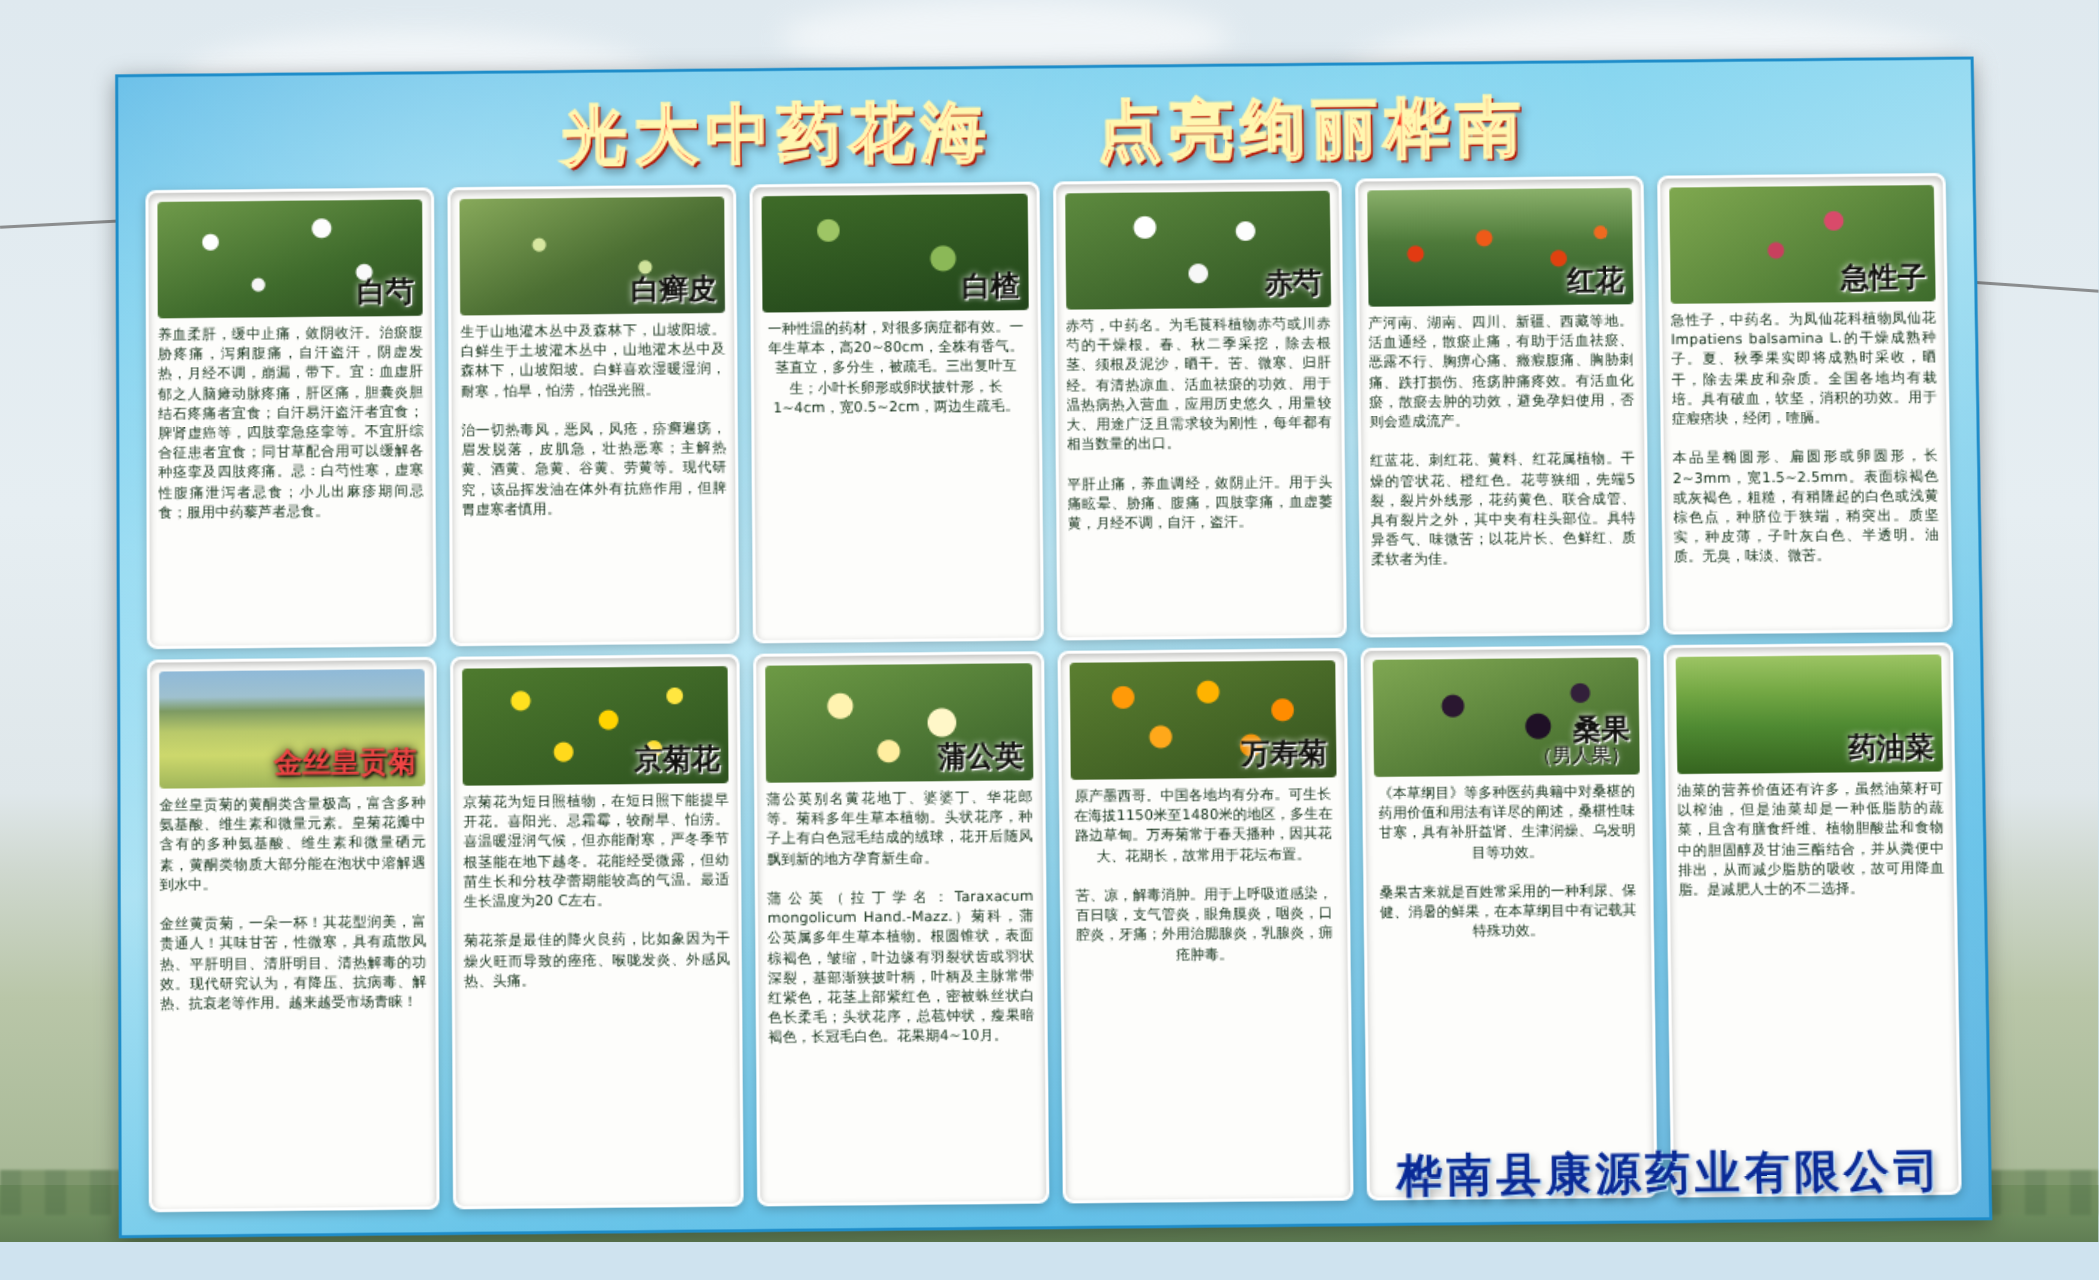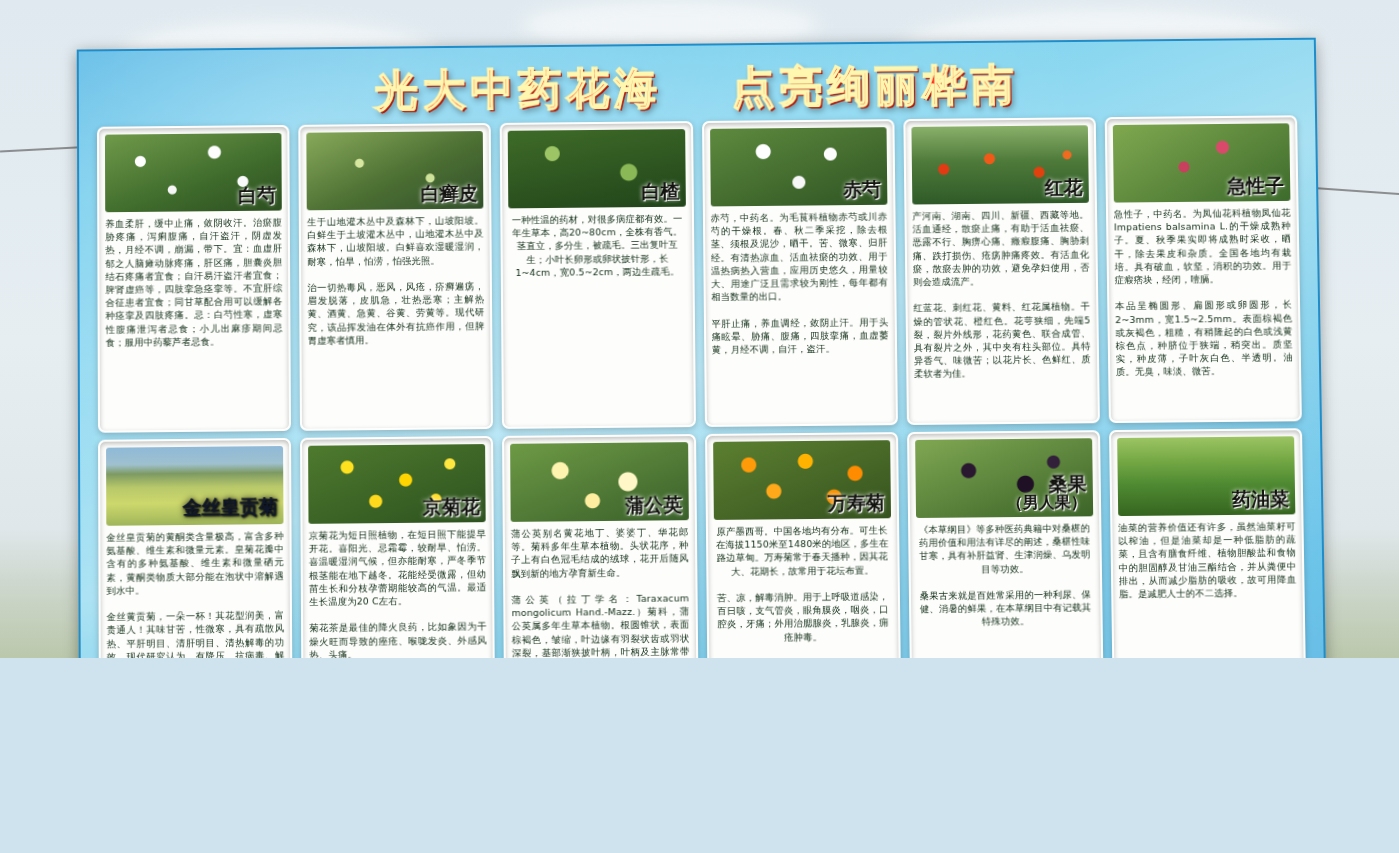--- a/index.html
+++ b/index.html
@@ -1,21 +1,21 @@
 <!DOCTYPE html>
 <html><head>
 <meta charset="utf-8">
 <style>
   html,body{margin:0;padding:0;}
   body{
     width:1399px;height:853px;overflow:hidden;
     font-family:"DejaVu Sans","Liberation Sans",sans-serif;
     background:#cfe3ef;
   }
-  #stage{position:relative;width:1399px;height:658px;overflow:hidden;}
+  #stage{position:relative;width:1399px;height:828px;overflow:hidden;}
 
   
   .sky{position:absolute;left:0;top:0;width:1399px;height:853px;
     background:linear-gradient(#dfe9ef 0%,#e6eef2 40%,#dfe7ea 62%,#cfd8cf 68%,#b9c6a8 78%,#9fb28d 100%);}
   .ground{position:absolute;left:0;top:790px;width:1399px;height:63px;
     background:linear-gradient(#7d9a6a 0%,#6b8a5c 35%,#4f6b46 100%);}
   .treeline{position:absolute;left:0;top:780px;width:1399px;height:30px;
     background:repeating-linear-gradient(90deg,#5c7a50 0px,#5c7a50 14px,#6e8a5c 14px,#6e8a5c 30px);
     opacity:.7;filter:blur(1px);}
   .cloud{position:absolute;background:#ffffff;opacity:.55;border-radius:50%;filter:blur(9px);}
@@ -61,22 +61,22 @@
   .card.r1{height:290px;}
   .card.r2{height:350px;}
   .card-head{position:relative;height:78px;border-radius:3px;overflow:hidden;margin-bottom:5px;}
   .photo{position:absolute;left:0;top:0;width:100%;height:100%;}
   .name{
     position:absolute;right:6px;bottom:5px;
     font-size:19px;font-weight:bold;color:#12120f;
     text-shadow:0 0 4px #fff,1px 1px 0 #fff;
     line-height:1.05;text-align:right;padding-left:16px;
   }
-  .name.onphoto{color:#0f172a;text-shadow:1px 1px 2px #000,0 0 6px #000;font-family:Liberation Mono, monospace;}
-  .name .sub{display:block;font-size:16px;font-weight:bold;}
+  .name.onphoto{color:#ef4444;text-shadow:1px 1px 2px #000,0 0 6px #000;}
+  .name .sub{display:block;font-size:13px;font-weight:normal;}
   .body{
     font-size:9.3px;line-height:1.42;color:#0c2a12;text-align:justify;
     letter-spacing:.2px;white-space:pre-wrap;overflow:hidden;flex:1;
   }
   .body.center{text-align:center;}
 
   
   .p-baishao{background:
      radial-gradient(circle at 20% 35%, #ffffff 0 5px, rgba(255,255,255,0) 6px),
      radial-gradient(circle at 62% 24%, #fdfdfd 0 6px, rgba(255,255,255,0) 7px),

